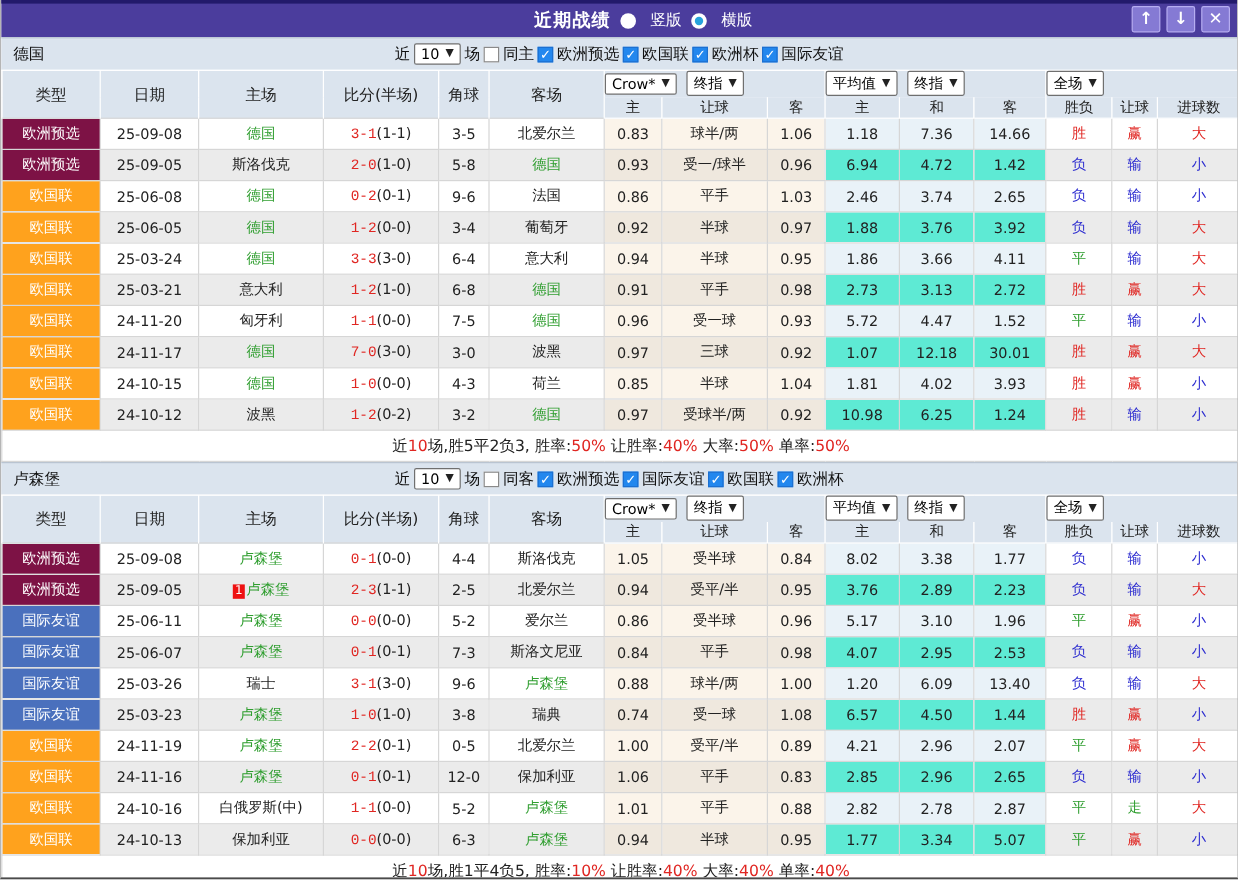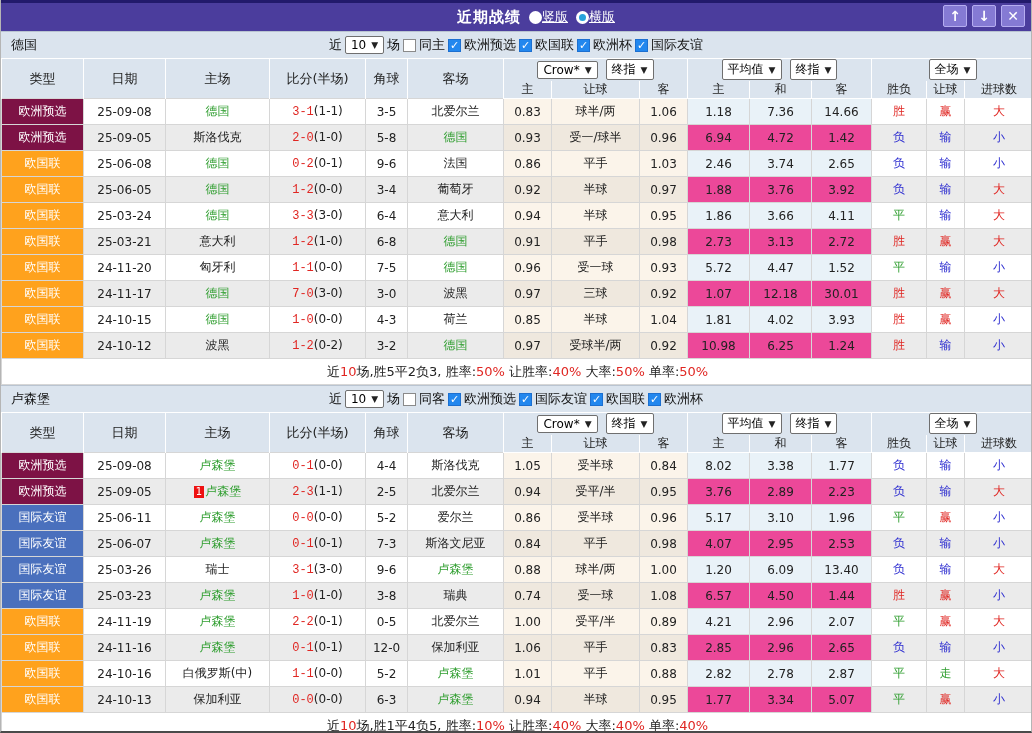--- a/index.html
+++ b/index.html
@@ -5,21 +5,21 @@
   * { margin:0; padding:0; box-sizing:border-box; }
   body { font-family:"DejaVu Sans","Liberation Sans",sans-serif; background:#fff; }
   .window { width:1032px; height:733px; border-left:1px solid #b5b5b5; border-right:1px solid #b5b5b5;
             border-bottom:2px solid #4a4a4a; overflow:hidden; background:#fff; }
 
   
   .titlebar { height:31px; background:#4b3d9d; border-top:3px solid #221a6b; position:relative;
               display:flex; align-items:center; justify-content:center; }
   .tb-center { display:flex; align-items:center; gap:8px; color:#fff;margin-left:40px; }
   .tb-title { font-size:15px; font-weight:bold; letter-spacing:1px; }
-  .radio-opt { display:flex; align-items:center; gap:0; font-size:13px; cursor:pointer;text-decoration:underline; }
+  .radio-opt { display:flex; align-items:center; gap:12px; font-size:13px; cursor:pointer; }
   .radio { width:13px; height:13px; border-radius:50%; background:#fff; display:inline-block; position:relative; }
   .radio.sel::after { content:""; position:absolute; left:3px; top:3px; right:3px; bottom:3px;
                       border-radius:50%; background:#27a3dc; }
   .tb-buttons { position:absolute; right:6px; top:2px; display:flex; gap:5px; }
   .tb-btn { width:24px; height:22px; background:#857ad4; border:1px solid #b6adf1; border-radius:2px;
             color:#fff; font-size:14px; font-weight:bold; display:flex; align-items:center; justify-content:center;
             cursor:pointer; }
 
   
   .sec-hdr { height:27px; background:#dbe4ee; border-top:1px solid #b9c4d1; display:flex; align-items:center;
@@ -39,37 +39,37 @@
   thead td { background:#dbe4ee; border:1px solid #fff; text-align:center; color:#222; font-size:13px; }
   thead tr.ddrow td { height:22px; border-bottom:none; }
   thead tr.subrow td { height:18px; font-size:12px; border-top:none; }
   thead td.leftcol { font-size:13px; }
   tbody td { height:26px; border:1px solid #d6d6d6; text-align:center; font-size:12px; color:#222;
              background:#fff; overflow:hidden; white-space:nowrap; }
   tbody tr.even td { background:#ebebeb; }
   tbody td.cream { background:#fbf4ea; }
   tbody tr.even td.cream { background:#efe8de; }
   tbody td.avg { background:#e9f2f8; }
-  tbody tr.even td.avg { background:#ec4899; }
+  tbody tr.even td.avg { background:#5eead4; }
   td.type { color:#fff; font-size:12px; }
   .t-maroon { background:#7d1245 !important; }
   .t-orange { background:#ffa21d !important; }
   .t-blue   { background:#4a70bd !important; }
   .focal { color:#2f9e2f; }
   .score-main { color:#e02622;font-family:Liberation Mono, monospace; }
   .score-half { color:#222; }
   .res-r { color:#e02622; }
   .res-g { color:#2f9e2f; }
   .res-b { color:#2d2dd0; }
   .badge1 { display:inline-block; background:#ee1111; color:#fff; font-size:10px; line-height:12px;
             padding:0 2px; margin-right:1px; }
   tfoot td { height:26px; text-align:center; font-size:13px; color:#222; background:#fff;
              border:1px solid #d6d6d6; }
   tfoot .sum-r { color:#e02622; }
-  .hdr-selects { display:flex; justify-content:center; gap:8px; align-items:center; }
+  .hdr-selects { display:flex; gap:8px; align-items:center; }
 </style>
 </head>
 <body>
 
 <div class="window">
   <div class="titlebar">
     <div class="tb-center">
       <span class="tb-title">近期战绩</span>
       <span class="radio-opt">
         <span class="radio"></span>

